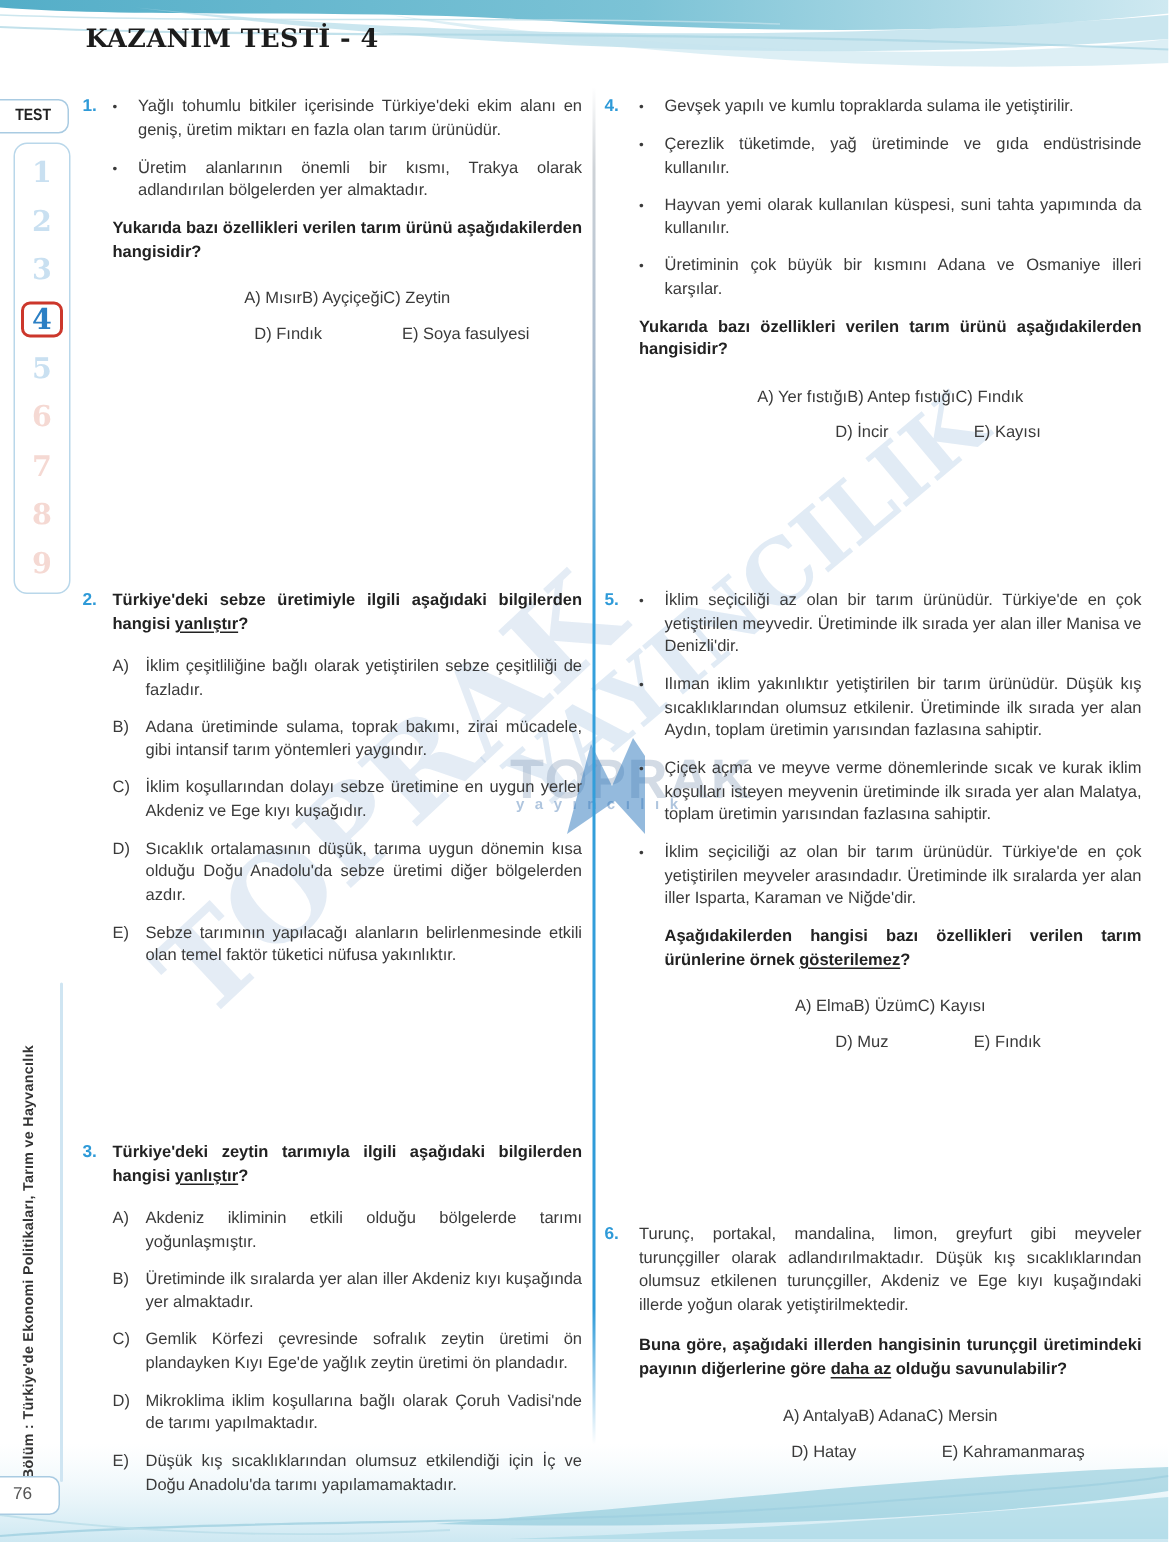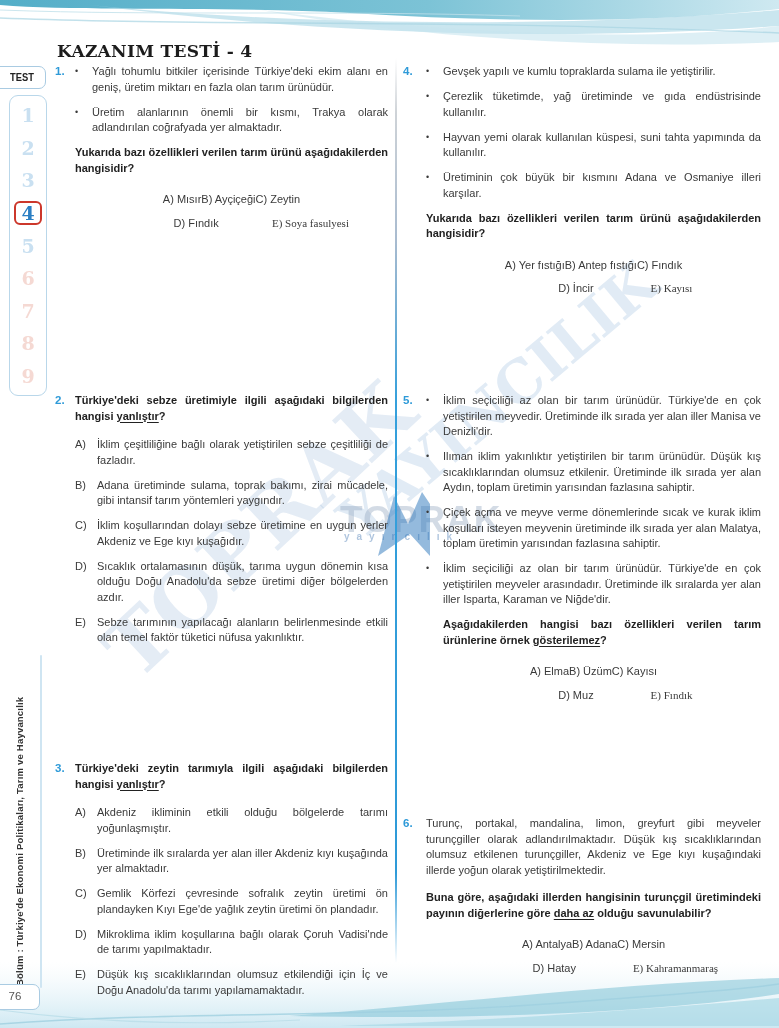--- a/index.html
+++ b/index.html
@@ -7,21 +7,21 @@
     width:779px;height:1028px;position:relative;overflow:hidden;
     background:#ffffff;
     font-family:"Liberation Sans", sans-serif;
     color:#3a3a3a;font-size:11px;line-height:15.5px;
   }
   
   .hdr-svg{position:absolute;top:0;left:0;z-index:1;}
   .ftr-svg{position:absolute;bottom:0;left:0;z-index:1;}
   
   .page-title{
-    position:absolute;left:57px;top:44px;z-index:4;
+    position:absolute;left:57px;top:19px;z-index:4;
     font-family:"DejaVu Serif", serif;font-weight:bold;font-size:17px;
     letter-spacing:.3px;color:#1c1c1c;
   }
   
   .test-box{
     position:absolute;left:-10px;top:66px;width:56px;height:23px;z-index:4;
     border:1.5px solid #a9cbe2;border-radius:7px;background:#fff;
     display:flex;align-items:center;justify-content:flex-end;padding-right:9px;
     box-sizing:border-box;
   }
@@ -88,21 +88,21 @@
   .stem.first{margin-top:0;}
   .stem .u{text-decoration:underline;text-underline-offset:2px;}
   .choices{margin-top:13px;}
   .choice{display:flex;margin-bottom:9.5px;}
   .clabel{width:22px;flex-shrink:0;}
   .ctxt{flex:1;text-align:justify;}
   .optrow{display:flex;margin-top:16px;}
   .optrow.r1{justify-content:center;}
   .optrow.r2{margin-top:8px;justify-content:center;}
   .optrow.r2 .opt:first-child{margin-left:19%;}
-  .optrow.r2 .opt:nth-child(2){margin-left:17%;font-family:Liberation Serif, serif;}
+  .optrow.r2 .opt:nth-child(2){margin-left:17%;}
   .opt{white-space:nowrap;}
 </style>
 </head>
 <body>
 
 <svg class="hdr-svg" width="779" height="58" viewBox="0 0 779 58">
   <defs>
     <linearGradient id="g1" x1="0" y1="0" x2="1" y2="0">
       <stop offset="0" stop-color="#54aec8"></stop>
         <stop offset=".55" stop-color="#7cc3d6"></stop>
@@ -168,21 +168,21 @@
 
 <div class="q" style="left:55px;top:64px;width:333px;">
   <span class="qnum">1.</span>
   <div class="qbody">
     <div class="bullet">
         <span class="bdot"></span>
         <span class="btxt">Yağlı tohumlu bitkiler içerisinde Türkiye'deki ekim alanı en geniş, üretim miktarı en fazla olan tarım ürünüdür.</span>
       </div>
     <div class="bullet">
         <span class="bdot"></span>
-        <span class="btxt">Üretim alanlarının önemli bir kısmı, Trakya olarak adlandırılan coğrafyada yer almaktadır.</span>
+        <span class="btxt">Üretim alanlarının önemli bir kısmı, Trakya olarak adlandırılan bölgelerden yer almaktadır.</span>
       </div>
     <div class="stem" style="margin-top:6px;"><span>Yukarıda bazı özellikleri verilen tarım ürünü aşağıdakilerden hangisidir?</span><span class="u"></span><span></span></div>
     <div class="optrow r1">
       <span class="opt">A) Mısır</span>
       <span class="opt">B) Ayçiçeği</span>
       <span class="opt">C) Zeytin</span>
     </div>
     <div class="optrow r2">
       <span class="opt">D) Fındık</span>
       <span class="opt">E) Soya fasulyesi</span>

